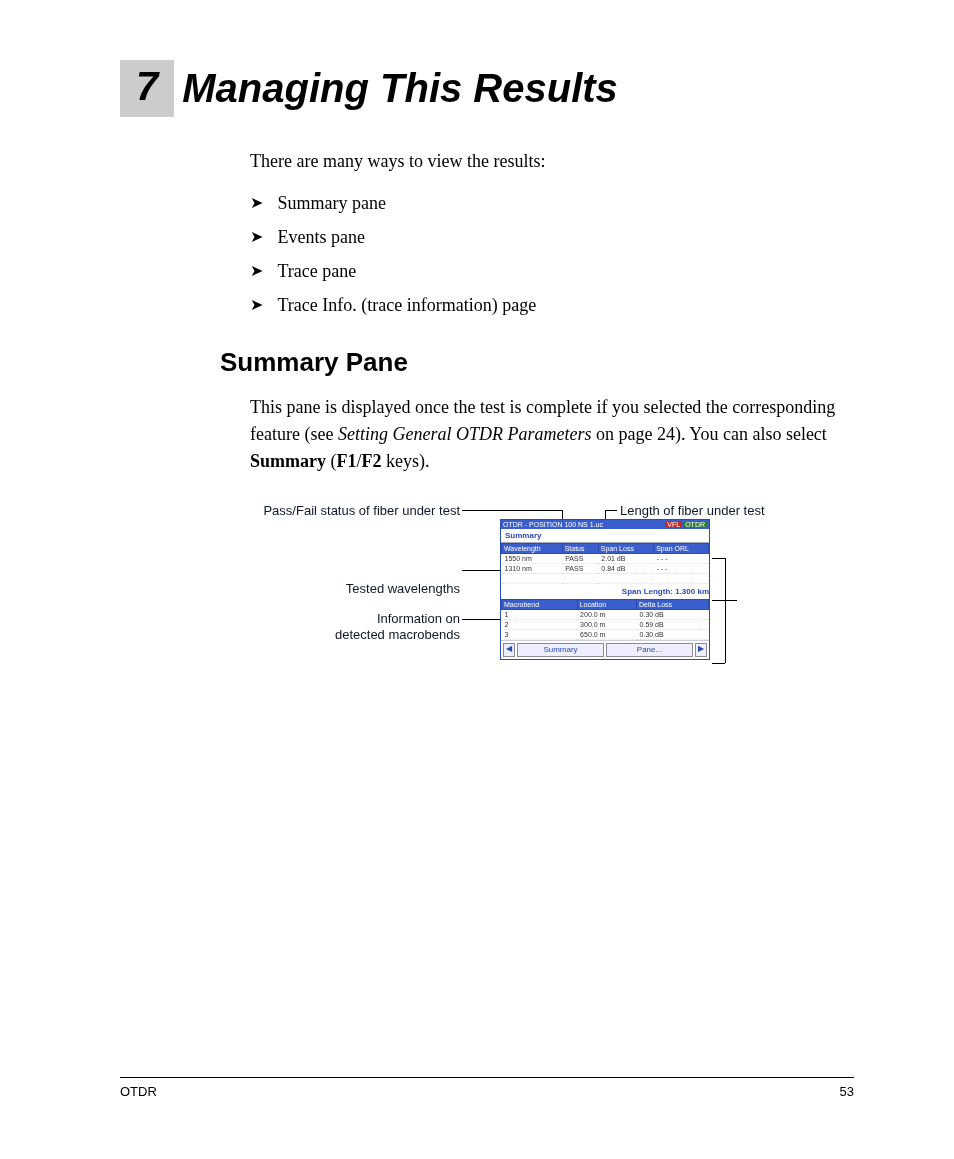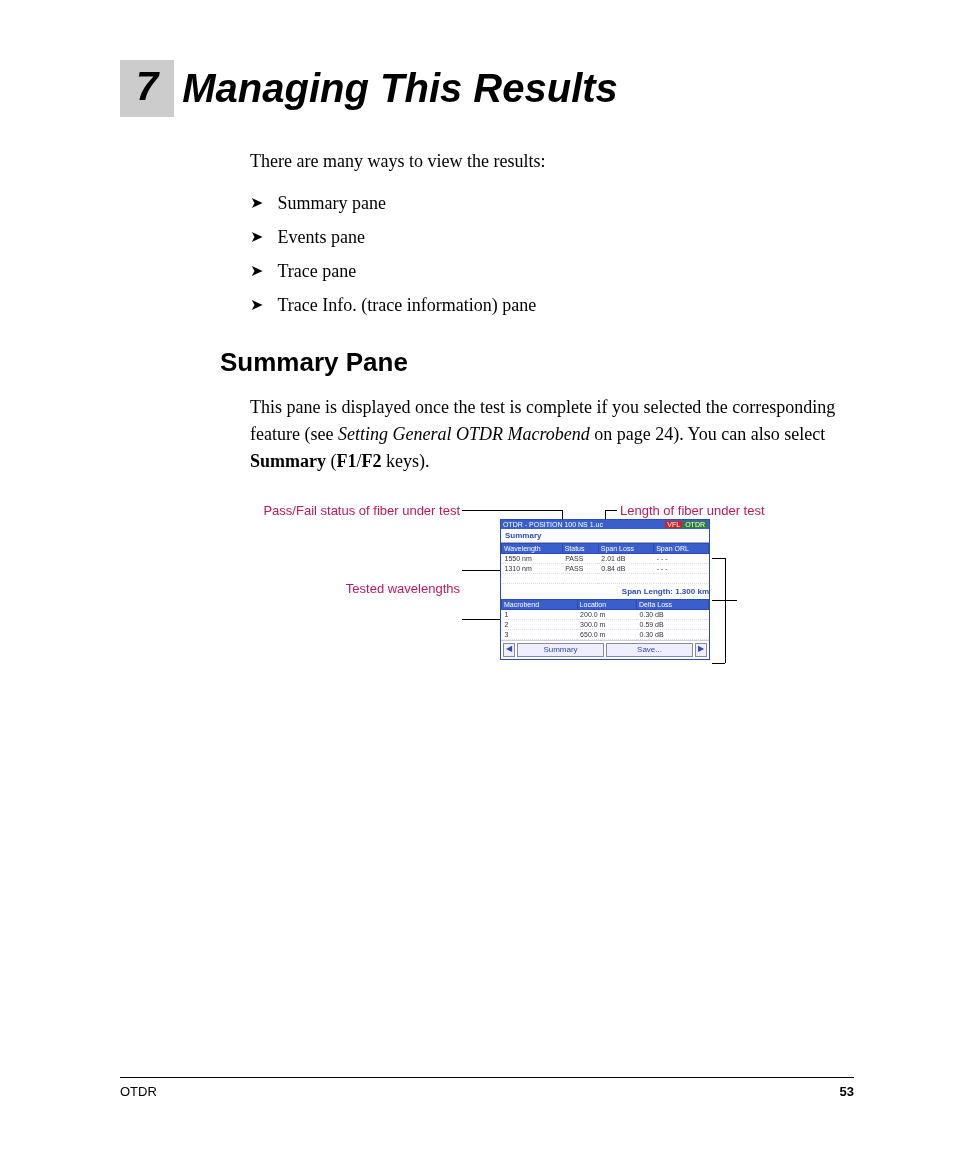--- a/index.html
+++ b/index.html
@@ -74,21 +74,21 @@
   
   .figure {
     position: relative;
     margin-left: 100px;
     height: 220px;
     font-family: Arial, sans-serif;
   }
   .callout {
     position: absolute;
     font-size: 13px;
-    color: #be185d;
+    color: #0f172a;
     line-height: 1.3;
   }
   .callout.right { text-align: left; }
   .callout.left { text-align: right; }
   .line {
     position: absolute;
     background: #000;
   }
 
   
@@ -171,58 +171,62 @@
     bottom: 60px;
     left: 120px;
     right: 100px;
     border-top: 1px solid #000;
     display: flex;
     justify-content: space-between;
     font-family: Arial, sans-serif;
     font-size: 13px;
     padding-top: 6px;
   }
-  .page-footer .pnum { font-weight: 700; text-align: center; }
+  .page-footer .pnum { font-weight: 400; text-align: center; }
 </style>
 </head>
 <body>
 
 <div class="page">
   <div class="chapter-header">
     <span class="chapter-num">7</span>
     <span class="chapter-title">Managing This Results</span>
   </div>
 
   <p class="body-text">There are many ways to view the results:</p>
 
   <ul class="bullet-list">
     <li>Summary pane</li>
     <li>Events pane</li>
     <li>Trace pane</li>
-    <li>Trace Info. (trace information) pane</li>
+    <li>Trace Info. (trace information) page</li>
   </ul>
 
   <h2 class="section-h2">Summary Pane</h2>
 
   <p class="para">
-    <span>This pane is displayed once the test is complete if you selected the corresponding feature (see </span><em>Setting General OTDR Macrobend</em><span> on page 24). You can also select </span><strong>Summary</strong><span> (</span><strong>F1</strong><span>/</span><strong>F2</strong><span> keys).</span>
+    <span>This pane is displayed once the test is complete if you selected the corresponding feature (see </span><em>Setting General OTDR Parameters</em><span> on page 24). You can also select </span><strong>Summary</strong><span> (</span><strong>F1</strong><span>/</span><strong>F2</strong><span> keys).</span>
   </p>
 
   <div class="figure">
 
     <div class="callout left" style="left:0; top:0; width:260px;">Pass/Fail status of fiber under test</div>
     <div class="callout" style="left:420px; top:0;">Length of fiber under test</div>
     <div class="line" style="left:262px; top:7px; width:100px; height:1px;"></div>
     <div class="line" style="left:362px; top:7px; width:1px; height:45px;"></div>
     <div class="line" style="left:405px; top:7px; width:12px; height:1px;"></div>
     <div class="line" style="left:405px; top:7px; width:1px; height:97px;"></div>
 
     <div class="callout left" style="left:0; top:60px; width:260px;margin-top:18px;">Tested wavelengths</div>
     <div class="line" style="left:262px; top:67px; width:38px; height:1px;"></div>
 
+    <div class="callout left" style="left:0; top:108px; width:260px; line-height:1.25;">
+      <span>Information on</span><br>
+      <span>detected macrobends</span>
+    </div>
     <div class="line" style="left:262px; top:116px; width:38px; height:1px;"></div>
 
     <div class="line" style="left:512px; top:97px; width:25px; height:1px;"></div>
     <div class="line" style="left:525px; top:55px; width:1px; height:105px;"></div>
     <div class="line" style="left:512px; top:55px; width:13px; height:1px;"></div>
     <div class="line" style="left:512px; top:160px; width:13px; height:1px;"></div>
 
     <div class="device">
       <div class="dev-titlebar">
         <span>OTDR - POSITION 100 NS 1.uc</span>
@@ -277,21 +281,21 @@
         <tr>
           <td>3</td>
           <td>650.0 m</td>
           <td>0.30 dB</td>
         </tr>
       </tbody>
         </table>
       <div class="dev-footer">
         <div class="fbtn">◀</div>
         <div class="fbtn wide">Summary</div>
-        <div class="fbtn wide">Save...</div>
+        <div class="fbtn wide">Pane...</div>
         <div class="fbtn">▶</div>
       </div>
     </div>
   </div>
 </div>
 
 <div class="page-footer">
   <span>OTDR</span>
   <span class="pnum">53</span>
 </div>

